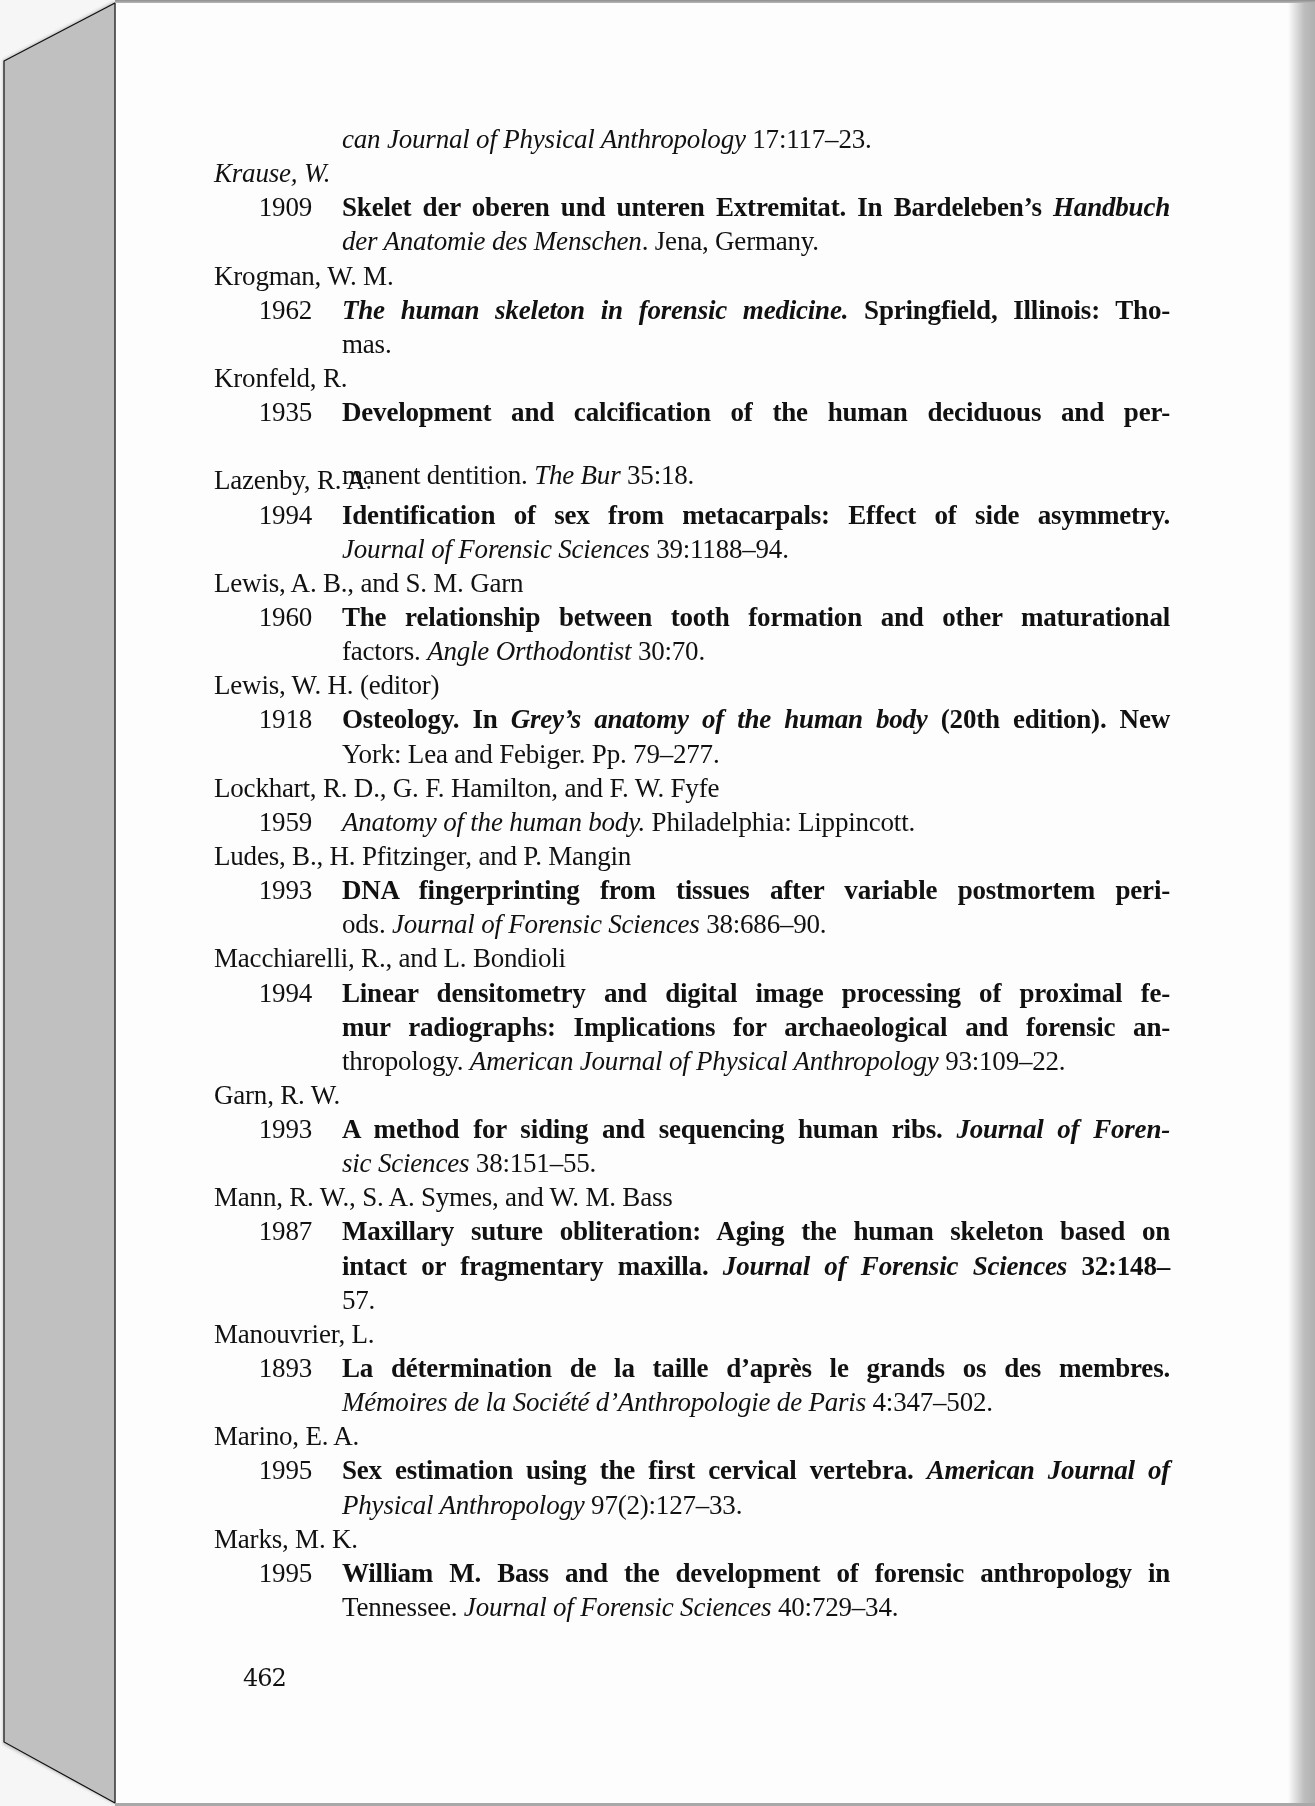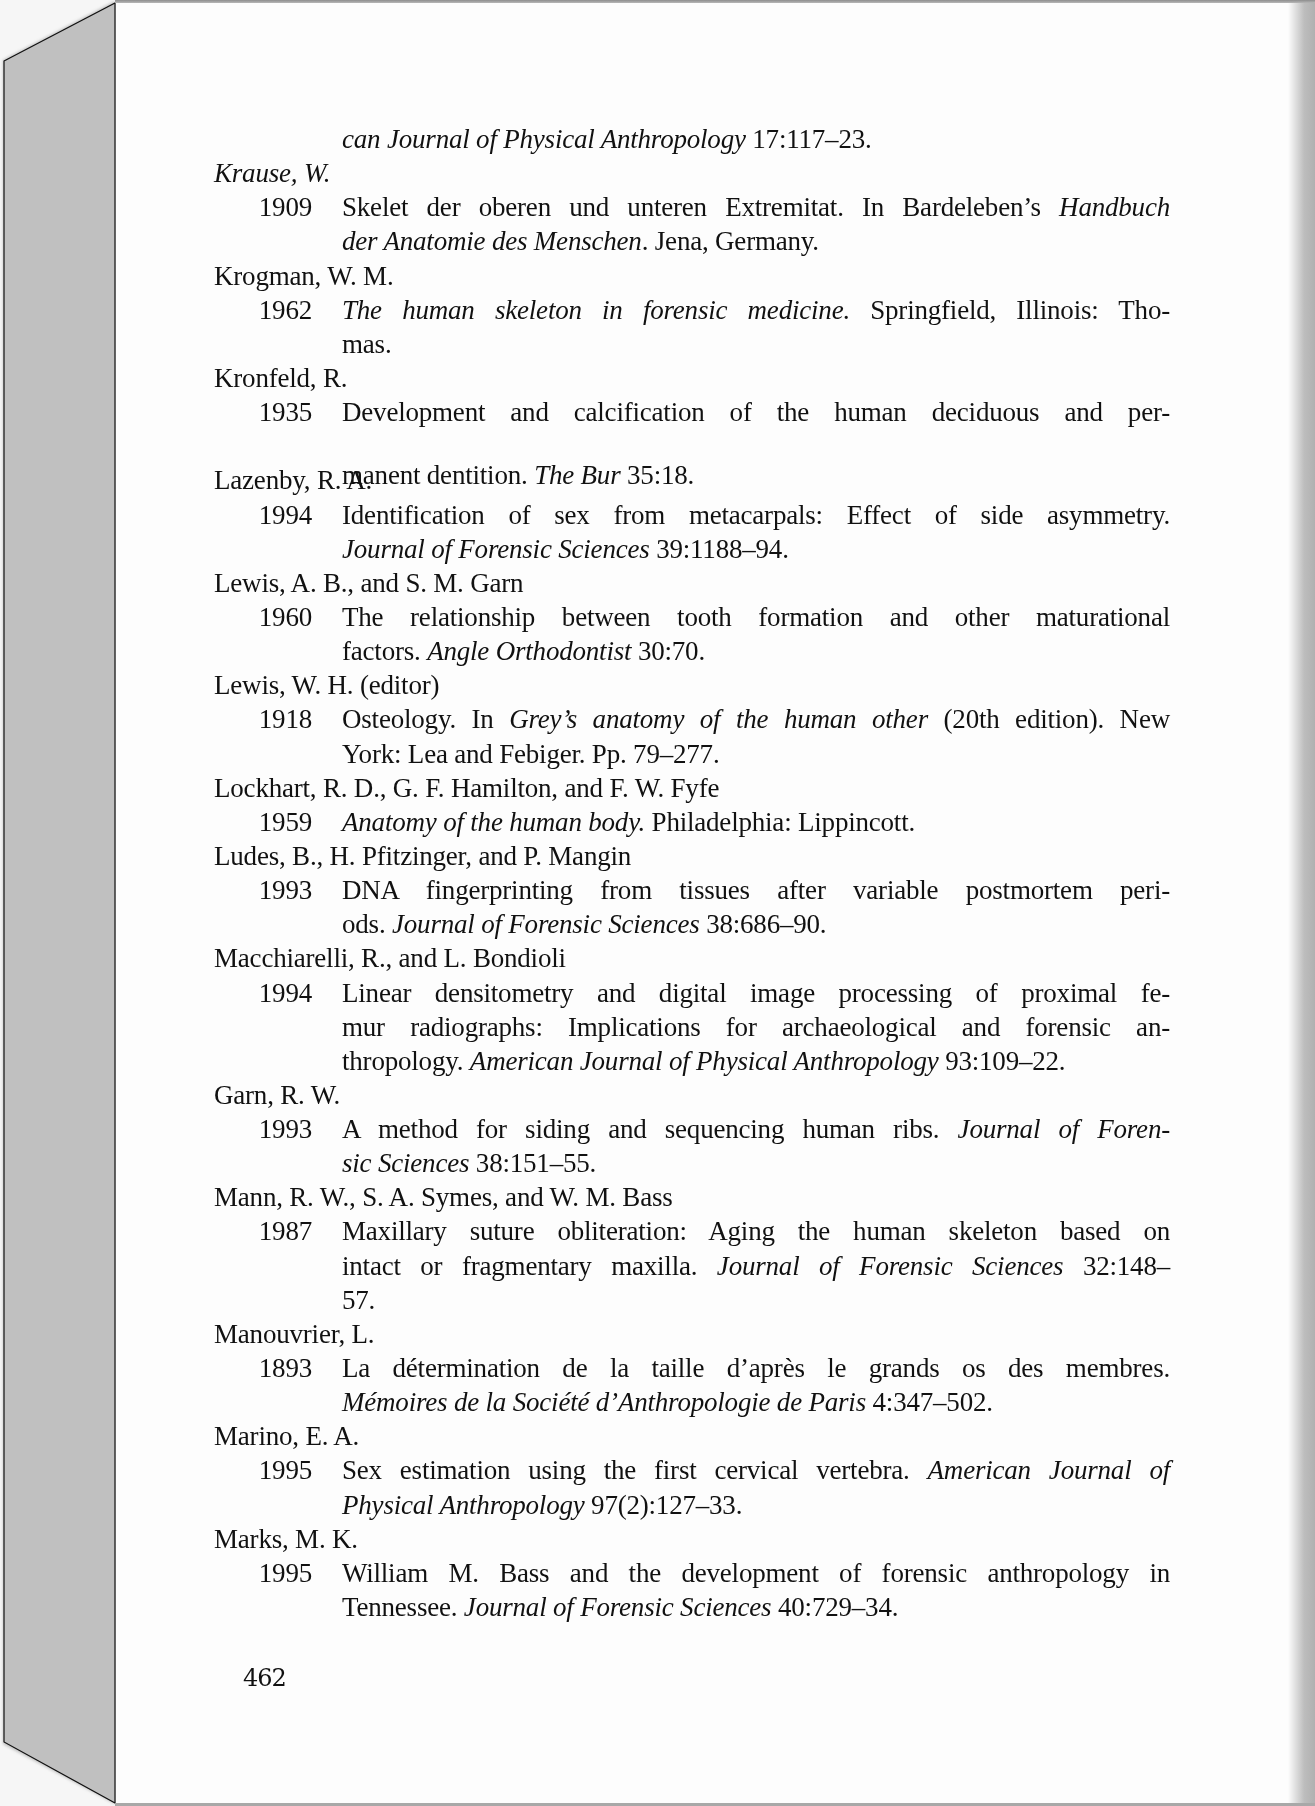--- a/index.html
+++ b/index.html
@@ -56,20 +56,21 @@
     white-space: nowrap;
     letter-spacing: -0.2px;
   }
   .author { left: 214px; }
   .year { left: 244px; width: 68px; text-align: right; }
   .text { left: 342px; }
   .justify {
     width: 828px;
     text-align: justify;
     text-align-last: justify;
+    font-weight: bold;
   }
   i { font-style: italic; }
   .page-number {
     position: absolute;
     left: 243px;
     top: 1664px;
     font-size: 24px;
     font-family: "DejaVu Serif", serif;
     letter-spacing: -1px;
     color: #111;
@@ -112,21 +113,21 @@
     <div class="line author" style="top: 463px;"><span>Lazenby, R. A.</span></div>
     <div class="line year" style="top: 498px;">1994</div>
     <div class="line text justify" style="top: 498px;"><span>Identification of sex from metacarpals: Effect of side asymmetry.</span></div>
     <div class="line text" style="top: 532px;"><i>Journal of Forensic Sciences</i><span> 39:1188–94.</span></div>
     <div class="line author" style="top: 566px;"><span>Lewis, A. B., and S. M. Garn</span></div>
     <div class="line year" style="top: 600px;">1960</div>
     <div class="line text justify" style="top: 600px;"><span>The relationship between tooth formation and other maturational</span></div>
     <div class="line text" style="top: 634px;"><span>factors. </span><i>Angle Orthodontist</i><span> 30:70.</span></div>
     <div class="line author" style="top: 668px;"><span>Lewis, W. H. (editor)</span></div>
     <div class="line year" style="top: 702px;">1918</div>
-    <div class="line text justify" style="top: 702px;"><span>Osteology. In </span><i>Grey’s anatomy of the human other</i><span> (20th edition). New</span></div>
+    <div class="line text justify" style="top: 702px;"><span>Osteology. In </span><i>Grey’s anatomy of the human body</i><span> (20th edition). New</span></div>
     <div class="line text" style="top: 737px;"><span>York: Lea and Febiger. Pp. 79–277.</span></div>
     <div class="line author" style="top: 771px;"><span>Lockhart, R. D., G. F. Hamilton, and F. W. Fyfe</span></div>
     <div class="line year" style="top: 805px;">1959</div>
     <div class="line text" style="top: 805px;"><i>Anatomy of the human body.</i><span> Philadelphia: Lippincott.</span></div>
     <div class="line author" style="top: 839px;"><span>Ludes, B., H. Pfitzinger, and P. Mangin</span></div>
     <div class="line year" style="top: 873px;">1993</div>
     <div class="line text justify" style="top: 873px;"><span>DNA fingerprinting from tissues after variable postmortem peri-</span></div>
     <div class="line text" style="top: 907px;"><span>ods. </span><i>Journal of Forensic Sciences</i><span> 38:686–90.</span></div>
     <div class="line author" style="top: 941px; text-align: center;"><span>Macchiarelli, R., and L. Bondioli</span></div>
     <div class="line year" style="top: 976px;">1994</div>

